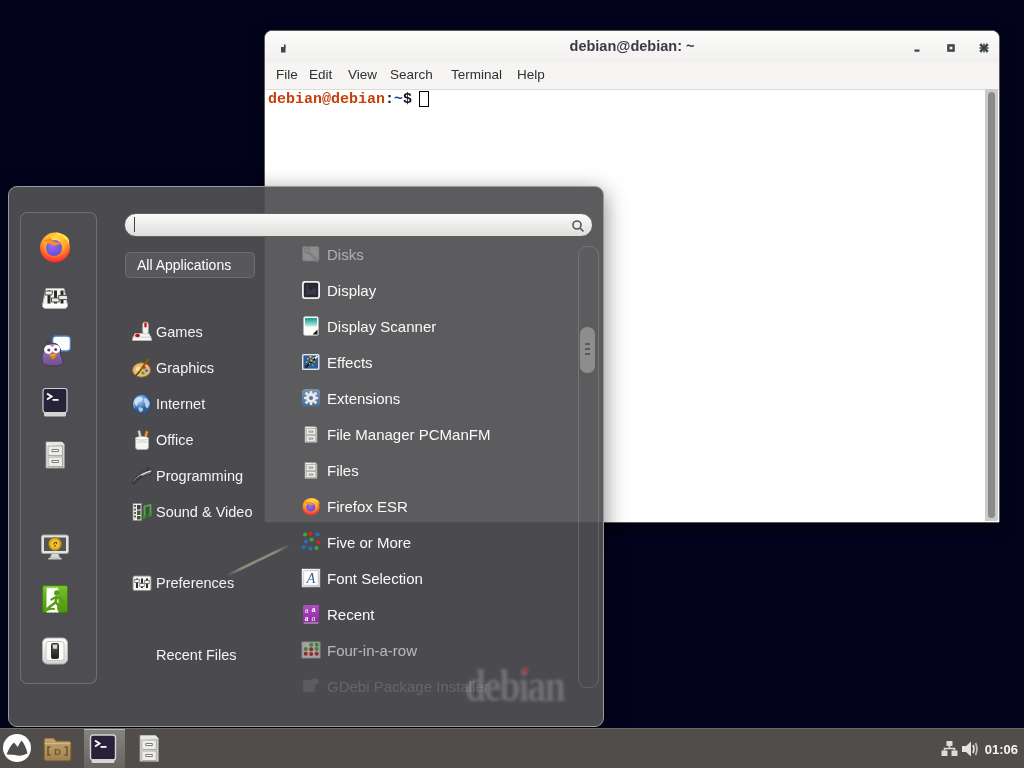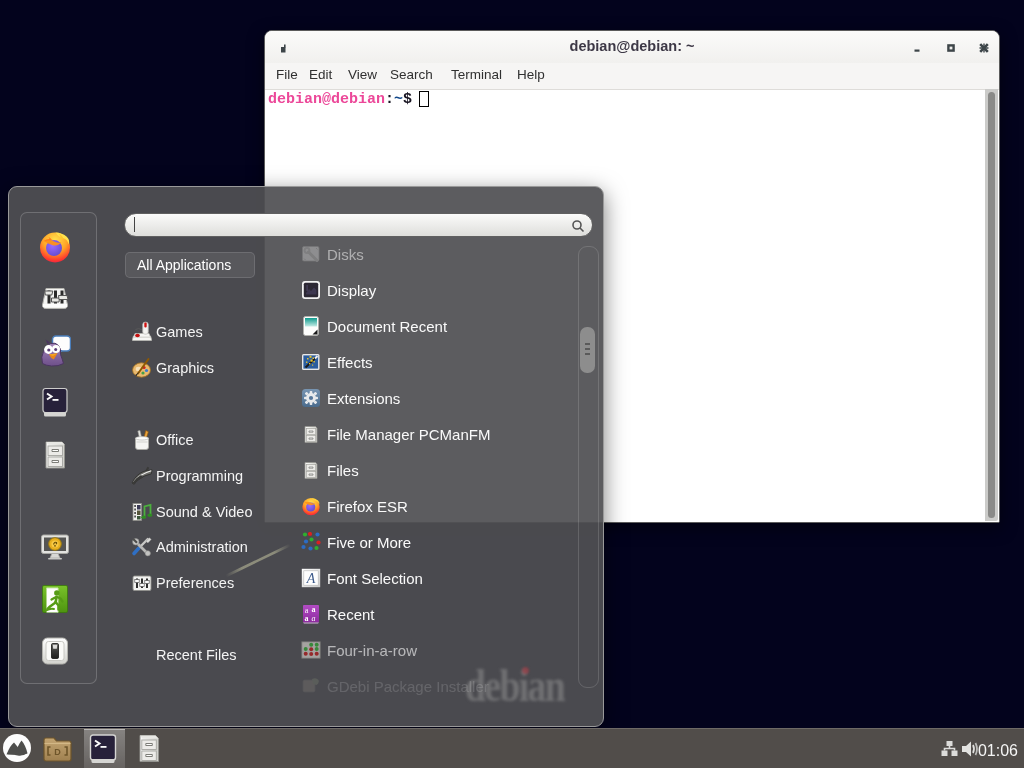--- a/index.html
+++ b/index.html
@@ -20,21 +20,21 @@
     font-size:14.5px;font-weight:bold;color:#3d3846;}
   #menubar{position:absolute;left:0;top:32px;right:0;height:26px;
     background:#f6f5f4;border-bottom:1px solid #dedcd9;
     font-size:13.5px;color:#303030;}
   #menubar span{position:absolute;top:4px;}
   #termbody{position:absolute;left:0;top:59px;right:0;bottom:0;background:#fff;
     border-radius:0 0 1px 1px;}
   #prompt{position:absolute;left:3px;top:1px;
     font-family:"Liberation Mono",monospace;font-size:15px;font-weight:bold;
     letter-spacing:0px;white-space:pre;color:#171421;}
-  #prompt .g{color:#ec4899;}
+  #prompt .g{color:#c2410c;}
   #prompt .b{color:#12488b;}
   #cursor{position:absolute;left:154px;top:1px;width:8px;height:14px;
     border:1.5px solid #000;background:#fff;}
   #termscroll{position:absolute;right:1px;top:58px;bottom:1px;width:13px;
     background:#cbcbc9;border-radius:0 0 2px 0;}
   #termthumb{position:absolute;right:3px;top:3px;bottom:3px;width:7px;
     background:#8a8a88;border-radius:4px;}
 
   
   #menu{position:absolute;left:2px;top:186px;width:596px;height:541px;
@@ -71,21 +71,21 @@
     border:1px solid rgba(220,220,220,0.18);border-radius:9px;}
   #mscrollthumb{position:absolute;left:571px;top:140px;width:15px;height:46px;
     background:#8d8d8d;border-radius:7px;}
   .grip{position:absolute;left:5px;width:5px;height:2px;background:#5a5a5a;}
 
   
   #taskbar{position:absolute;left:0;top:728px;width:1024px;height:40px;
     background:#514d4a;border-top:1px solid #6e6a66;box-sizing:border-box;}
   #activebtn{position:absolute;left:84px;top:0px;width:41px;height:40px;
     background:linear-gradient(rgba(255,255,255,0.30),rgba(255,255,255,0.12));border-top:1px solid rgba(255,255,255,0.55);box-sizing:border-box;}
-  #clock{position:absolute;right:6px;top:13px;font-size:16px;font-weight:normal;color:#f5f5f5;}
+  #clock{position:absolute;right:6px;top:13px;font-size:13px;font-weight:bold;color:#f5f5f5;}
 </style>
 </head>
 <body>
 <div id="desktop">
 
   <div id="term">
     <div id="titlebar">
       <div id="title">debian@debian: ~</div>
       <svg class="abs" style="left:15px;top:13px" width="9" height="9" viewBox="0 0 9 9">
         <rect x="1" y="3" width="4.5" height="5.5" fill="#3d4549"></rect>
@@ -271,20 +271,37 @@
         <ellipse cx="7.5" cy="12" rx="2.8" ry="2.2" fill="#f6e0b8"></ellipse>
         <circle cx="13" cy="10.5" r="1.6" fill="#cc2222"></circle>
         <circle cx="15.5" cy="13.5" r="1.6" fill="#3a7acc"></circle>
         <circle cx="12" cy="16" r="1.6" fill="#43a047"></circle>
         <path d="M17.5 2 L7 16.5" stroke="#8f5902" stroke-width="2" stroke-linecap="round"></path>
         <path d="M8.2 14.8 L5.5 19 L4 18.2 Z" fill="#2a2a2a"></path>
       </svg>
       <span class="ct">Graphics</span>
     </div>
 
+    <div class="cat" style="top:206px">
+      <svg class="ci" width="22" height="22" viewBox="0 0 22 22">
+        <defs>
+            <radialGradient id="glb" cx="0.35" cy="0.3">
+              <stop offset="0" stop-color="#b5d2ee"></stop>
+              <stop offset="0.5" stop-color="#6fa0d8"></stop>
+              <stop offset="1" stop-color="#2f5c94"></stop>
+            </radialGradient>
+          </defs>
+        <circle cx="11" cy="11" r="9.6" fill="url(#glb)" stroke="#24496f" stroke-width="0.8"></circle>
+        <path d="M3 8 Q5.5 3.5 10.5 4.2 Q13.5 5.5 10.5 8.2 Q6.5 9 6 13 Q3.5 12.5 3 8 Z" fill="#d7e6f4" opacity="0.9"></path>
+        <path d="M13.5 4.5 Q17.5 6 18.5 9.5 Q19 13 15.8 15.5 Q13.5 13.8 14.2 10.8 Q12.3 8.3 13.5 4.5 Z" fill="#cfe0f0" opacity="0.85"></path>
+        <path d="M7.5 14.5 Q10.5 13.8 12.3 16 Q11.8 18.8 9.3 19.3 Q7 17.3 7.5 14.5 Z" fill="#d2e2f2" opacity="0.8"></path>
+        <path d="M3.5 15.5 Q2 12 3.2 8.5" stroke="#e8f1f8" stroke-width="0.8" fill="none" opacity="0.6"></path>
+      </svg>
+      <span class="ct">Internet</span>
+    </div>
 
     <div class="cat" style="top:242px">
       <svg class="ci" width="22" height="22" viewBox="0 0 22 22">
         <path d="M14.8 1.5 L12.6 10.5 L14.8 11 L17.3 2.8 Z" fill="#e8a33d" stroke="#a05a00" stroke-width="0.6"></path>
         <path d="M6.8 2 L8.8 10.5 L11 10.2 L9 1.5 Z" fill="#e4e4e0" stroke="#9a9a96" stroke-width="0.6"></path>
         <path d="M4.5 9 h13 v9 a2.5 2.5 0 0 1 -2.5 2.5 h-8 a2.5 2.5 0 0 1 -2.5 -2.5 Z" fill="#f4f4f2" stroke="#ababa6" stroke-width="0.9"></path>
         <ellipse cx="11" cy="9.3" rx="6.5" ry="1.7" fill="#fdfdfc" stroke="#b8b8b4" stroke-width="0.7"></ellipse>
         <path d="M5.5 13 h11" stroke="#d8d8d4" stroke-width="1.2"></path>
       </svg>
       <span class="ct">Office</span>
@@ -310,32 +327,20 @@
         <rect x="6" y="4" width="3.6" height="4.5" fill="#3a3a55"></rect>
         <rect x="6" y="9.5" width="3.6" height="4.5" fill="#55553a"></rect>
         <rect x="6" y="15" width="3.6" height="3.5" fill="#3a553a"></rect>
         <path d="M13.5 16 V5.5 L19.5 4 V14" stroke="#4cb03e" stroke-width="1.8" fill="none"></path>
         <ellipse cx="12.8" cy="16.3" rx="2.4" ry="1.8" fill="#2e8b22"></ellipse>
         <ellipse cx="18.8" cy="14.2" rx="2.4" ry="1.8" fill="#2e8b22"></ellipse>
       </svg>
       <span class="ct">Sound &amp; Video</span>
     </div>
 
-    <div class="cat" style="top:349px">
-      <svg class="ci" width="22" height="22" viewBox="0 0 22 22">
-        <path d="M16.8 3 L6.5 13.5" stroke="#c8c8c6" stroke-width="2.4" stroke-linecap="round"></path>
-        <path d="M18.5 1.8 L15 5.2 L16.8 7 L20.2 3.6 Z" fill="#dcdcda" stroke="#9a9a98" stroke-width="0.5"></path>
-        <path d="M7.5 12.5 L3 17.5" stroke="#2f6fc4" stroke-width="3.6" stroke-linecap="round"></path>
-        <path d="M4.5 5.5 L16.5 17.5" stroke="#b8b8b6" stroke-width="2.8" stroke-linecap="round"></path>
-        <circle cx="4.8" cy="5.8" r="3.2" fill="#c8c8c6" stroke="#8a8a88" stroke-width="0.6"></circle>
-        <path d="M2.2 3 L6 6.8" stroke="#4f4f4d" stroke-width="2.2"></path>
-        <circle cx="16.8" cy="17.3" r="2.6" fill="#c2c2c0" stroke="#8a8a88" stroke-width="0.6"></circle>
-      </svg>
-      <span class="ct">Administration</span>
-    </div>
 
     <div class="cat" style="top:385px">
       <svg class="ci" width="22" height="22" viewBox="0 0 22 22">
         <rect x="2" y="4" width="18" height="14.5" rx="1.5" fill="#f2f2f0" stroke="#8f8f8b" stroke-width="0.9"></rect>
         <rect x="5" y="6.5" width="2" height="9.5" fill="#2e2e2e"></rect>
         <rect x="10" y="6.5" width="2" height="9.5" fill="#2e2e2e"></rect>
         <rect x="15" y="6.5" width="2" height="9.5" fill="#2e2e2e"></rect>
         <rect x="3.8" y="7.5" width="4.4" height="3" fill="#fdfdfd" stroke="#555" stroke-width="0.7"></rect>
         <rect x="8.8" y="11.5" width="4.4" height="3" fill="#fdfdfd" stroke="#555" stroke-width="0.7"></rect>
         <rect x="13.8" y="8.5" width="4.4" height="3" fill="#fdfdfd" stroke="#555" stroke-width="0.7"></rect>
@@ -374,21 +379,21 @@
         <defs>
             <linearGradient id="dsg" x1="0" y1="0" x2="0" y2="1">
               <stop offset="0" stop-color="#0f9b8e"></stop>
               <stop offset="1" stop-color="#c5ece6"></stop>
             </linearGradient>
           </defs>
         <rect x="2.5" y="0.5" width="15" height="19" rx="2" fill="#fdfdfc" stroke="#b0b0ac" stroke-width="0.9"></rect>
         <rect x="4" y="2" width="12" height="8.5" fill="url(#dsg)"></rect>
         <path d="M11.5 18.5 L16.5 18.5 L16.5 13.5 Z" fill="#1a1a1a"></path>
       </svg>
-      <span class="at">Document Recent</span>
+      <span class="at">Display Scanner</span>
     </div>
 
     <div class="app" style="top:165px">
       <svg class="ai" width="20" height="20" viewBox="0 0 20 20">
         <rect x="1" y="2" width="17.5" height="16" rx="1.5" fill="#e8e8e8"></rect>
         <rect x="2.4" y="3.4" width="14.7" height="13.2" fill="#2b5d9e"></rect>
         <path d="M4.5 15.5 L15 5.5" stroke="#1a1a1a" stroke-width="1.8"></path>
         <path d="M14 6.5 L16.5 4" stroke="#f0f0f0" stroke-width="2"></path>
         <g fill="#e5c12e">
           <rect x="8.5" y="3.8" width="2" height="2"></rect>

